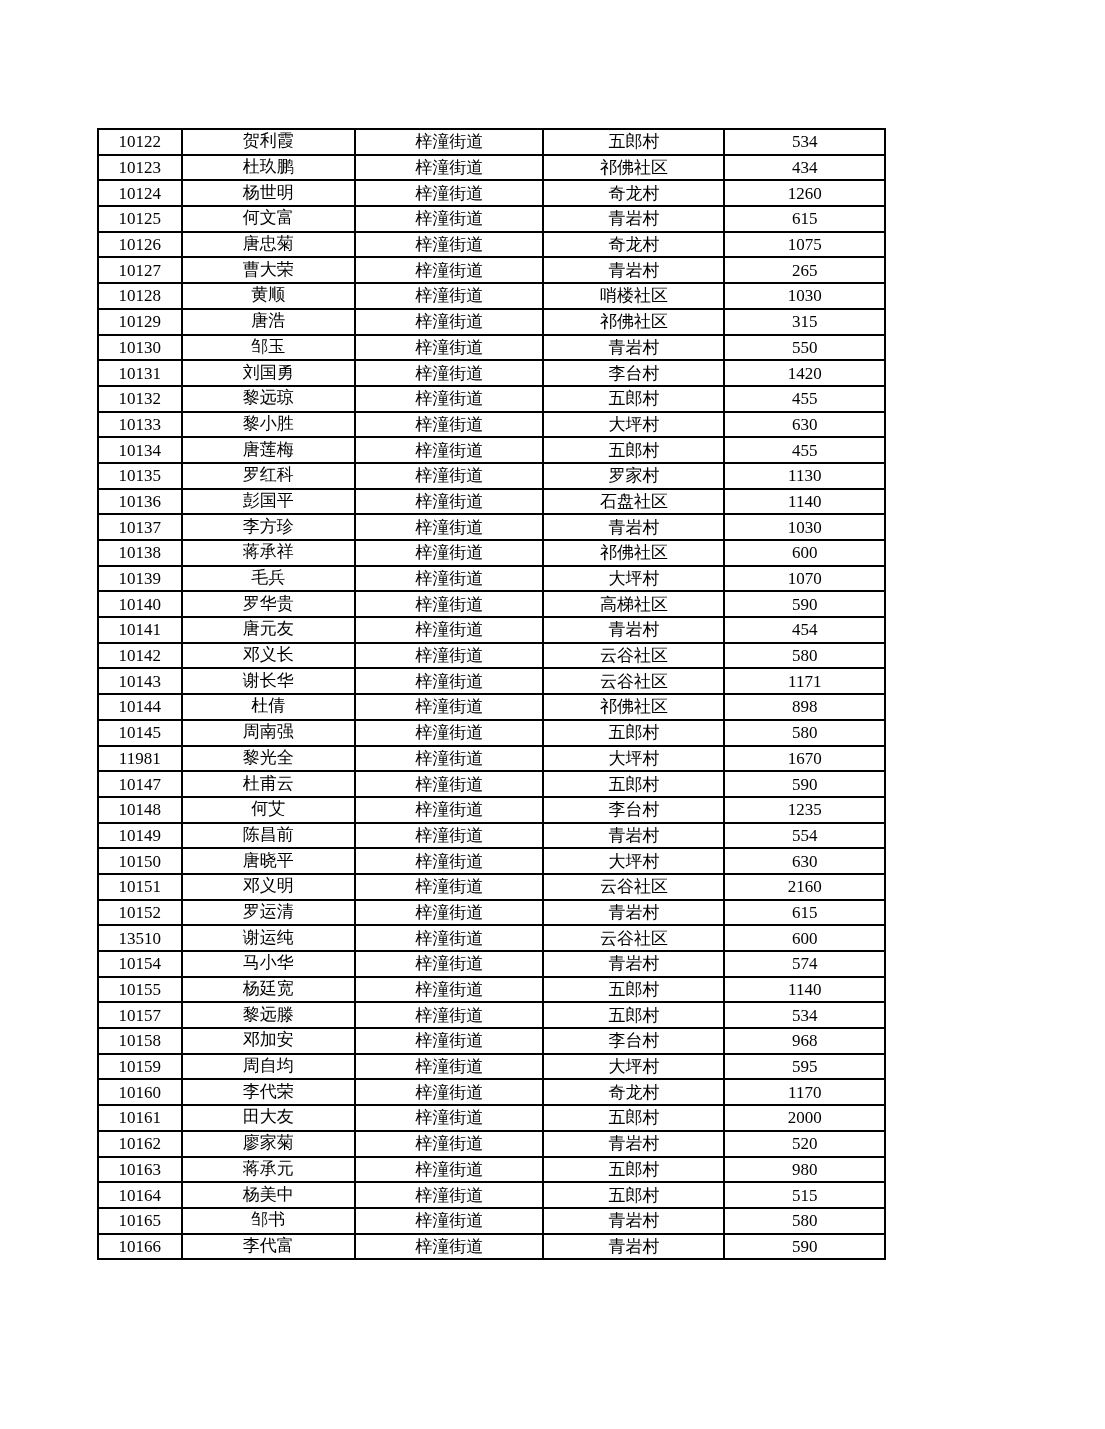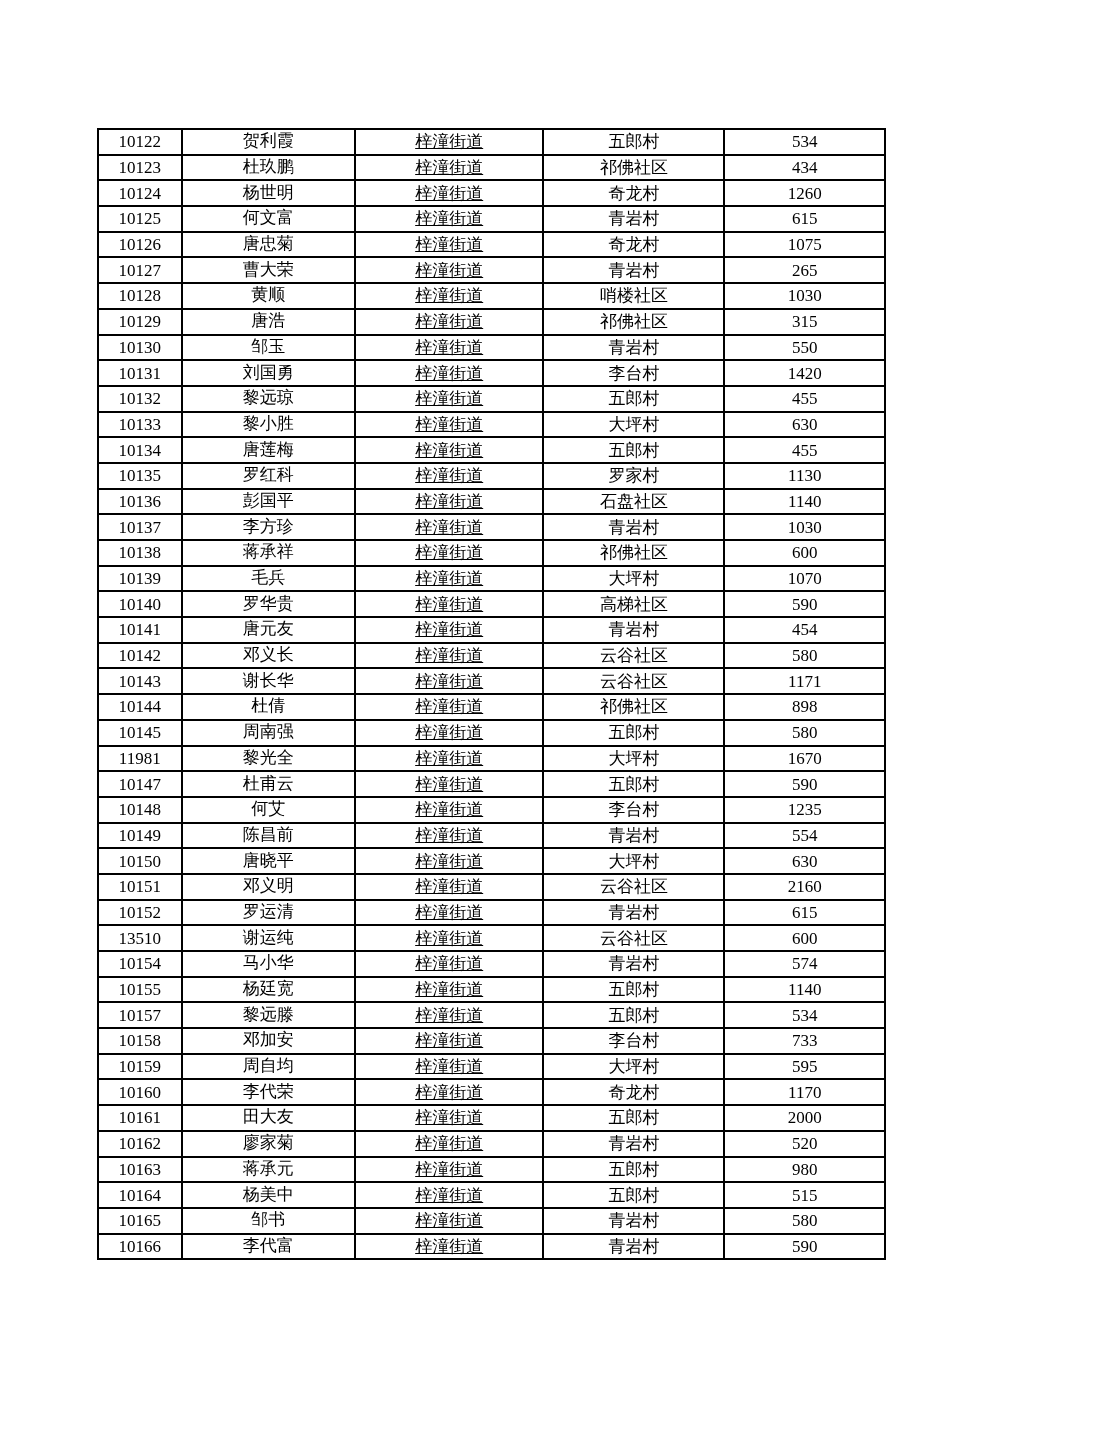--- a/index.html
+++ b/index.html
@@ -38,21 +38,21 @@
     line-height: 1;
     padding: 0;
     white-space: nowrap;
     overflow: hidden;
   }
   table.records-table tr {
     height: 25.7px;
   }
   .col-id      { width: 89px;  }
   .col-name    { width: 194px; font-family: Liberation Mono, monospace; }
-  .col-street  { width: 209px; text-decoration: underline; }
+  .col-street  { width: 209px; }
   .col-village { width: 200px; }
   .col-value   { width: 182px; }
 </style>
 </head>
 <body>
 
 <div class="document-page">
   <table class="records-table">
     <colgroup>
       <col class="col-id">
@@ -305,21 +305,21 @@
           <td class="col-name">黎远滕</td>
           <td class="col-street">梓潼街道</td>
           <td class="col-village">五郎村</td>
           <td class="col-value">534</td>
         </tr>
         <tr>
           <td class="col-id">10158</td>
           <td class="col-name">邓加安</td>
           <td class="col-street">梓潼街道</td>
           <td class="col-village">李台村</td>
-          <td class="col-value">733</td>
+          <td class="col-value">968</td>
         </tr>
         <tr>
           <td class="col-id">10159</td>
           <td class="col-name">周自均</td>
           <td class="col-street">梓潼街道</td>
           <td class="col-village">大坪村</td>
           <td class="col-value">595</td>
         </tr>
         <tr>
           <td class="col-id">10160</td>

